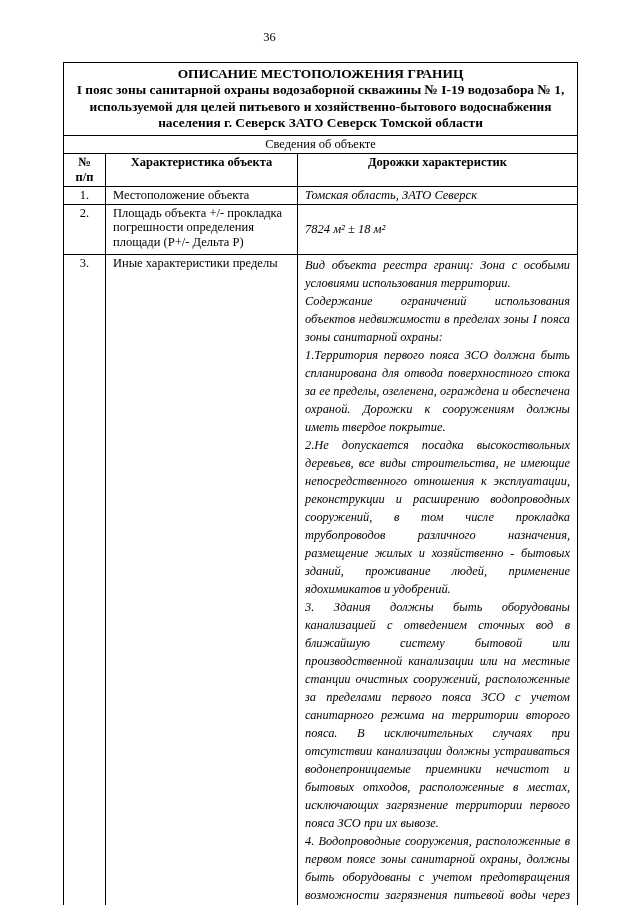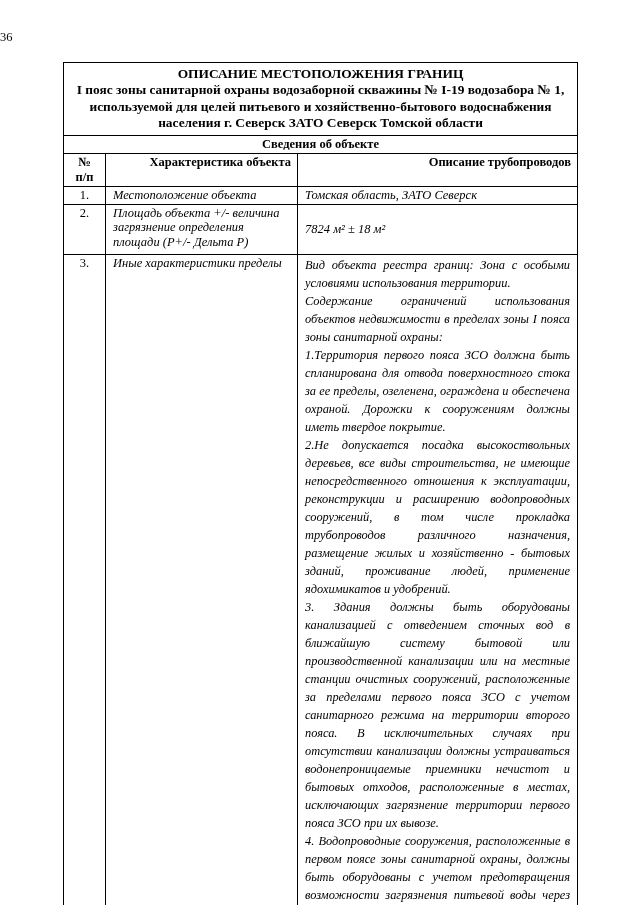--- a/index.html
+++ b/index.html
@@ -7,21 +7,21 @@
     width: 640px; height: 905px;
     background: #ffffff;
     font-family: "Liberation Serif", serif;
     color: #000000;
     overflow: hidden;
     position: relative;
   }
   .page-number {
     position: absolute;
     top: 30px; left: 0; width: 539px;
-    text-align: left;
+    text-align: center;
     font-size: 12.5px;
   }
   table.doc-table {
     position: absolute;
     left: 63px; top: 62px;
     width: 514px;
     border-collapse: collapse;
     table-layout: fixed;
   }
   .doc-table td {
@@ -35,25 +35,25 @@
   td.title-cell {
     text-align: center;
     font-weight: bold;
     font-size: 13.4px;
     line-height: 1.22;
     padding: 3px 8px 4px 8px;
   }
   td.title-cell .title-line { display: block; }
   td.caption-cell { text-align: center; font-size: 12.3px; padding: 2px 4px; }
   td.section-cell { text-align: center; font-weight: bold; padding: 1px 4px; }
-  td.info-cell { text-align: center; font-weight: bold; padding: 1px 4px; }
-  .head-row td { font-weight: bold; text-align: right; }
+  td.info-cell { text-align: center; font-weight: normal; padding: 1px 4px; }
+  .head-row td { font-weight: bold; text-align: center; }
   td.num-head { white-space: pre-line; text-align: center; height: 33px; }
   td.num-cell { text-align: center; }
-  td.char-cell { padding-left: 7px; padding-right: 5px; font-style: italic; }
+  td.char-cell { padding-left: 7px; padding-right: 5px; }
   td.desc-cell { padding-left: 7px; padding-right: 7px; font-style: italic; }
   tr.row-2 td { height: 50px; }
   td.desc-middle { vertical-align: middle; }
   tr.row-3 td { height: 584px; }
   td.desc-just {
     text-align: justify;
     white-space: pre-line;
     font-size: 12.4px;
     line-height: 18px;
   }
@@ -76,30 +76,30 @@
         <span>I пояс зоны санитарной охраны водозаборной скважины № I-19 водозабора № 1, используемой для целей питьевого и хозяйственно-бытового водоснабжения населения г. Северск ЗАТО Северск Томской области</span>
       </td>
     </tr>
     <tr>
       <td class="info-cell" colspan="3">Сведения об объекте</td>
     </tr>
     <tr class="head-row">
       <td class="num-head">№
 п/п</td>
       <td>Характеристика объекта</td>
-      <td>Описание трубопроводов</td>
+      <td>Дорожки характеристик</td>
     </tr>
     <tr class="row-1">
       <td class="num-cell">1.</td>
       <td class="char-cell">Местоположение объекта</td>
       <td class="desc-cell">Томская область, ЗАТО Северск</td>
     </tr>
     <tr class="row-2">
       <td class="num-cell">2.</td>
-      <td class="char-cell">Площадь объекта +/- величина загрязнение определения площади (Р+/- Дельта Р)</td>
+      <td class="char-cell">Площадь объекта +/- прокладка погрешности определения площади (Р+/- Дельта Р)</td>
       <td class="desc-cell desc-middle">7824 м² ± 18 м²</td>
     </tr>
     <tr class="row-3">
       <td class="num-cell">3.</td>
       <td class="char-cell">Иные характеристики пределы</td>
       <td class="desc-cell desc-just">Вид объекта реестра границ: Зона с особыми условиями использования территории.
 Содержание ограничений использования объектов недвижимости в пределах зоны I пояса зоны санитарной охраны:
 1.Территория первого пояса ЗСО должна быть спланирована для отвода поверхностного стока за ее пределы, озеленена, ограждена и обеспечена охраной. Дорожки к сооружениям должны иметь твердое покрытие.
 2.Не допускается посадка высокоствольных деревьев, все виды строительства, не имеющие непосредственного отношения к эксплуатации, реконструкции и расширению водопроводных сооружений, в том числе прокладка трубопроводов различного назначения, размещение жилых и хозяйственно - бытовых зданий, проживание людей, применение ядохимикатов и удобрений.
 3. Здания должны быть оборудованы канализацией с отведением сточных вод в ближайшую систему бытовой или производственной канализации или на местные станции очистных сооружений, расположенные за пределами первого пояса ЗСО с учетом санитарного режима на территории второго пояса. В исключительных случаях при отсутствии канализации должны устраиваться водонепроницаемые приемники нечистот и бытовых отходов, расположенные в местах, исключающих загрязнение территории первого пояса ЗСО при их вывозе.

